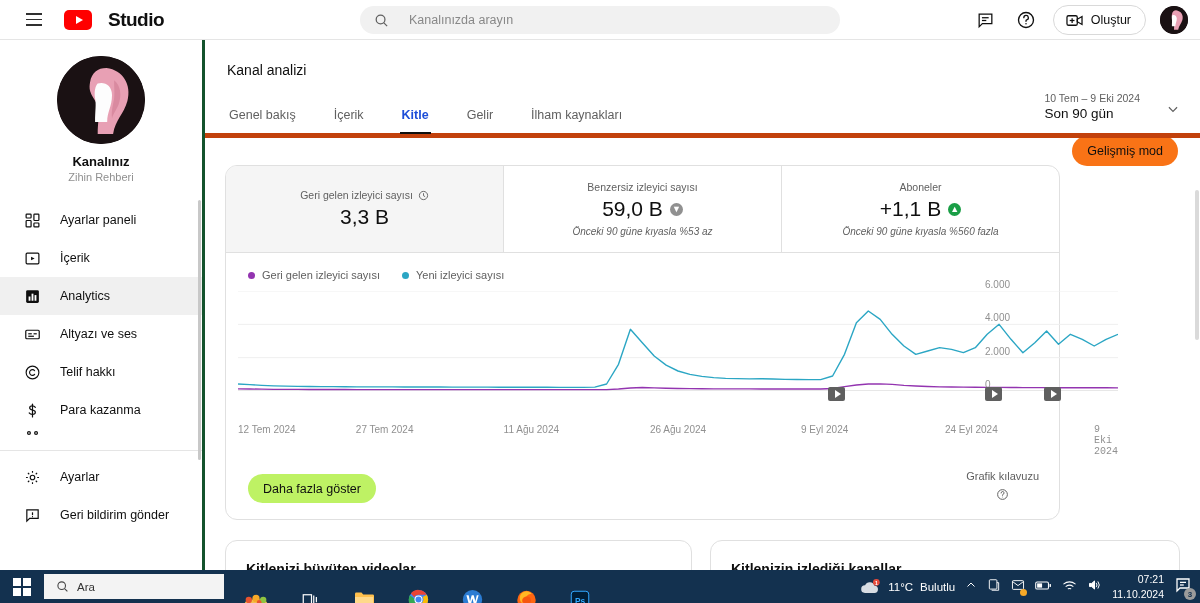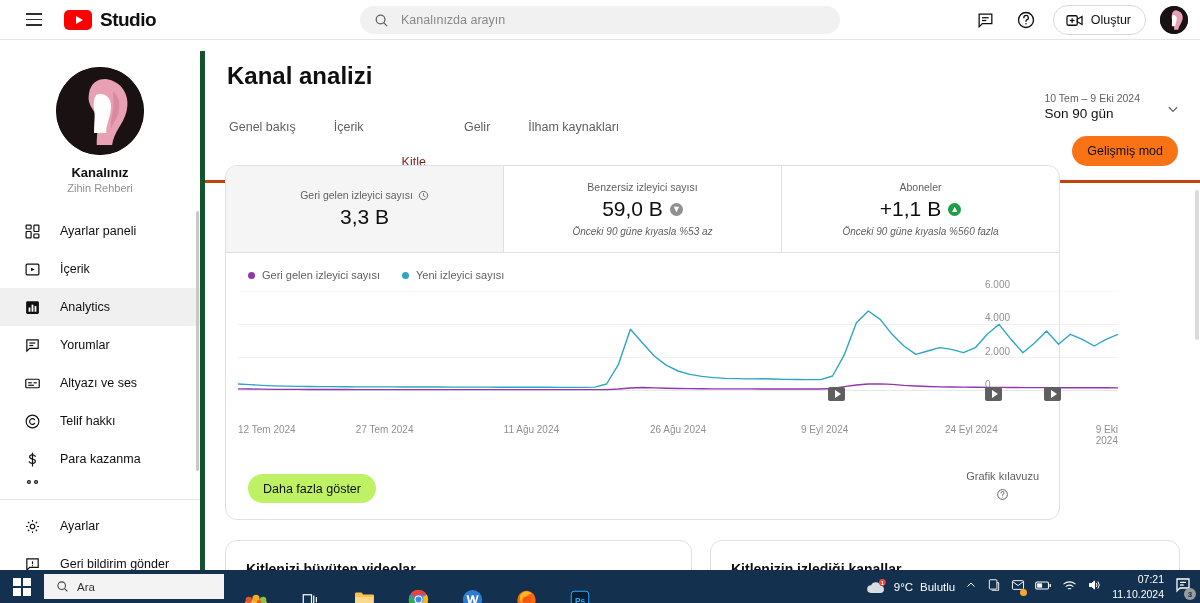--- a/index.html
+++ b/index.html
@@ -17,36 +17,36 @@
     position: absolute; top: 0; left: 0; width: 1200px; height: 40px;
     background: #fff; border-bottom: 1px solid #e5e5e5;
     display: flex; align-items: center;
   }
   .hamburger {
     width: 40px; height: 40px; margin-left: 14px;
     display: flex; flex-direction: column; justify-content: center;
     align-items: center; gap: 4px; cursor: pointer;
   }
   .hamburger span { display: block; width: 16px; height: 1.6px; background: #303030; }
-  .brand { display: flex; align-items: center; gap: 8px; margin-left: 10px; cursor: pointer; }
+  .brand { display: flex; align-items: center; gap: 16px; margin-left: 10px; cursor: pointer; }
   .yt-logo {
     width: 28px; height: 20px; background: #ff0000; border-radius: 5px;
     display: flex; align-items: center; justify-content: center;
   }
   .yt-logo .tri {
     width: 0; height: 0; border-left: 7px solid #fff;
     border-top: 4.5px solid transparent; border-bottom: 4.5px solid transparent;
     margin-left: 2px;
   }
   .brand-text { font-size: 19px; font-weight: bold; letter-spacing: -0.5px; color: #0f0f0f; }
 
   .searchwrap {
     position: absolute; left: 360px; top: 6px; width: 480px; height: 28px;
     background: #f1f1f1; border-radius: 14px; display: flex; align-items: center;
-    padding: 0 14px; gap: 12px;
+    padding: 0 14px; gap: 20px;
   }
   .searchwrap input {
     border: none; background: transparent; outline: none; flex: 1;
     font-family: "Liberation Sans", sans-serif; font-size: 12.5px; color: #606060;
   }
   .searchwrap input::placeholder { color: #888; }
 
   .top-right {
     position: absolute; right: 12px; top: 0; height: 40px;
     display: flex; align-items: center; gap: 14px;
@@ -60,22 +60,22 @@
     border: 1px solid #d9d9d9; border-radius: 16px; height: 30px;
     padding: 0 14px 0 11px; cursor: pointer; font-size: 12.5px; font-weight: 500;
   }
   .avatar-top {
     width: 28px; height: 28px; border-radius: 50%; overflow: hidden;
     background: #1a1113; cursor: pointer; position: relative;
   }
 
   
   .sidebar {
-    position: absolute; top: 51px; left: 0; width: 205px; height: 530px;
-    background: #fff; border-right: 5px solid #14532d; overflow: hidden;
+    position: absolute; top: 40px; left: 0; width: 205px; height: 530px;
+    background: #fff; border-right: 3px solid #14532d; overflow: hidden;
   }
   .channel-block { padding: 16px 0 10px; text-align: center; }
   .avatar-side {
     width: 88px; height: 88px; border-radius: 50%; margin: 0 auto 10px;
     background: #1a1113; position: relative; overflow: hidden;
   }
   .channel-name { font-size: 13px; font-weight: bold; color: #0f0f0f; }
   .channel-sub { font-size: 11px; color: #909090; margin-top: 2px; }
 
   .navlist { margin-top: 8px; }
@@ -90,35 +90,35 @@
   .sb-scroll {
     position: absolute; right: 1px; top: 160px; width: 3px; height: 260px;
     background: #c8c8c8; border-radius: 2px;
   }
 
   
   .main {
     position: absolute; top: 40px; left: 205px; width: 995px; height: 530px;
     background: #fff; overflow: hidden;
   }
-  .page-title { font-size: 24px; font-weight: 700; padding: 22px 0 0 22px; }
+  .page-title { font-size: 14px; font-weight: 400; padding: 22px 0 0 22px; }
   .advanced-btn {
     position: absolute; right: 22px; top: 60px; background: #f97316;
     border-radius: 16px; height: 30px; display: flex; align-items: center;
     padding: 0 15px; font-size: 12.5px; font-weight: 500; cursor: pointer; margin-top: 36px;
   }
   .tabs {
     display: flex; gap: 0; padding-left: 22px; margin-top: 22px;
-    border-bottom: 3px solid #c2410c; position: relative;
+    border-bottom: 5px solid #c2410c; position: relative;
   }
   .tab {
     padding: 8px 2px 11px; margin-right: 34px; font-size: 12.5px;
     color: #606060; cursor: pointer; position: relative;
   }
-  .tab.active { color: #7f1d1d; font-weight: normal; margin-top: 35px; }
+  .tab.active { color: #1d4ed8; font-weight: bold; }
   .tab.active::after {
     content: ''; position: absolute; left: 0; right: 0; bottom: -1px;
     height: 2px; background: #0f0f0f;
   }
   .daterange {
     position: absolute; right: 20px; top: 52px; display: flex;
     align-items: flex-end; gap: 26px; cursor: pointer;
   }
   .dr-text { text-align: left; }
   .dr-small { font-size: 10.5px; color: #606060; }
@@ -329,30 +329,20 @@
         <svg width="17" height="17" viewBox="0 0 24 24">
           <rect x="3" y="3" width="18" height="18" rx="2" fill="#0f0f0f"></rect>
           <rect x="6.5" y="12" width="2.6" height="6" fill="#fff"></rect>
           <rect x="10.7" y="8" width="2.6" height="10" fill="#fff"></rect>
           <rect x="14.9" y="10" width="2.6" height="8" fill="#fff"></rect>
         </svg>
       </span>
       <span>Analytics</span>
     </div>
 
-    <div class="navitem">
-      <span class="navicon">
-        <svg width="17" height="17" viewBox="0 0 24 24" fill="none" stroke="#0f0f0f" stroke-width="1.7">
-          <path d="M4 4h16v12H8l-4 4z"></path>
-            <line x1="7.5" y1="8.5" x2="16" y2="8.5"></line>
-            <line x1="7.5" y1="12" x2="13" y2="12"></line>
-        </svg>
-      </span>
-      <span>Yorumlar</span>
-    </div>
 
     <div class="navitem">
       <span class="navicon">
         <svg width="17" height="17" viewBox="0 0 24 24" fill="none" stroke="#0f0f0f" stroke-width="1.7">
           <rect x="2.5" y="6" width="19" height="12" rx="1.5"></rect>
           <line x1="6" y1="11" x2="11" y2="11"></line>
             <line x1="13.5" y1="11" x2="18" y2="11"></line>
           <line x1="6" y1="14.5" x2="14" y2="14.5"></line>
         </svg>
       </span>
@@ -514,21 +504,21 @@
         </div>
     </div>
 
     <div class="xlabels" id="xlabels">
         <span style="left:12px;">12 Tem 2024</span>
         <span style="left:158.66666666666663px;transform:translateX(-50%);">27 Tem 2024</span>
         <span style="left:305.33333333333326px;transform:translateX(-50%);">11 Ağu 2024</span>
         <span style="left:452px;transform:translateX(-50%);">26 Ağu 2024</span>
         <span style="left:598.6666666666665px;transform:translateX(-50%);">9 Eyl 2024</span>
         <span style="left:745.3333333333335px;transform:translateX(-50%);">24 Eyl 2024</span>
-        <span style="left:892px;transform:translateX(-100%);">9 Eki 2024</span>
+        <span style="left:892px;transform:translateX(-100%);font-family:Liberation Mono, monospace;">9 Eki 2024</span>
       </div>
 
     <div class="showmore">Daha fazla göster</div>
     <div class="chartguide">
       <span>Grafik kılavuzu</span>
       <svg width="13" height="13" viewBox="0 0 24 24" fill="none" stroke="#606060" stroke-width="1.8">
         <circle cx="12" cy="12" r="9"></circle>
         <path d="M9.4 9.2a2.7 2.7 0 1 1 3.4 2.6c-.6.2-.8.7-.8 1.3v.5" stroke-linecap="round"></path>
         <circle cx="12" cy="16.6" r="0.9" fill="#606060" stroke="none"></circle>
       </svg>
@@ -624,21 +614,21 @@
     </div>
   </div>
 
   <div class="tray">
     <div class="weather">
       <svg width="22" height="18" viewBox="0 0 26 20">
         <path d="M7 17h11a4.2 4.2 0 0 0 .4-8.4A6 6 0 0 0 7.2 8 4.5 4.5 0 0 0 7 17z" fill="#d8dde3"></path>
         <circle cx="20.5" cy="4.5" r="4" fill="#e74c3c"></circle>
         <text x="20.5" y="7.4" font-family="Liberation Sans, sans-serif" font-size="6" font-weight="bold" fill="#fff" text-anchor="middle">1</text>
       </svg>
-      <span>9°C</span>
+      <span>11°C</span>
       <span>Bulutlu</span>
     </div>
 
     <div class="tray-icons">
       <span>
         <svg width="12" height="12" viewBox="0 0 24 24" fill="none" stroke="#fff" stroke-width="2">
             <path d="M5 15l7-7 7 7"></path>
           </svg>
       </span>
       <span>

